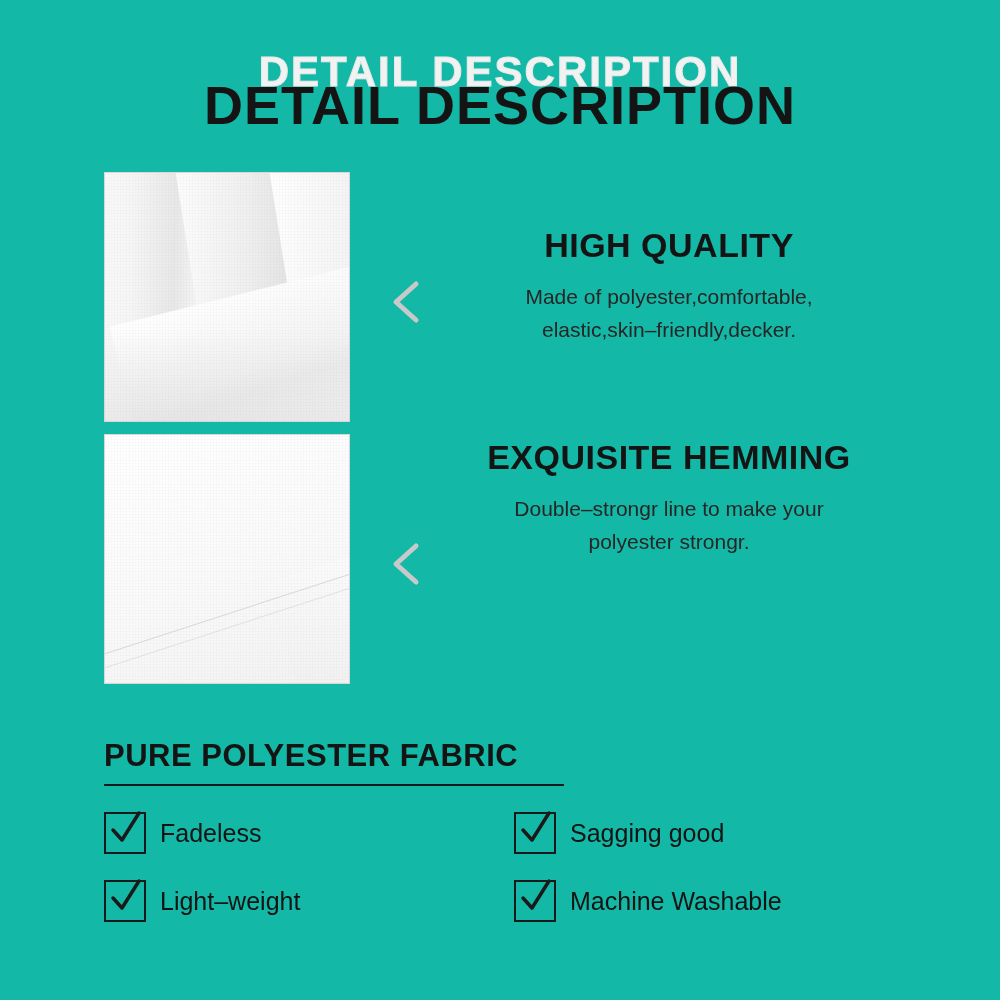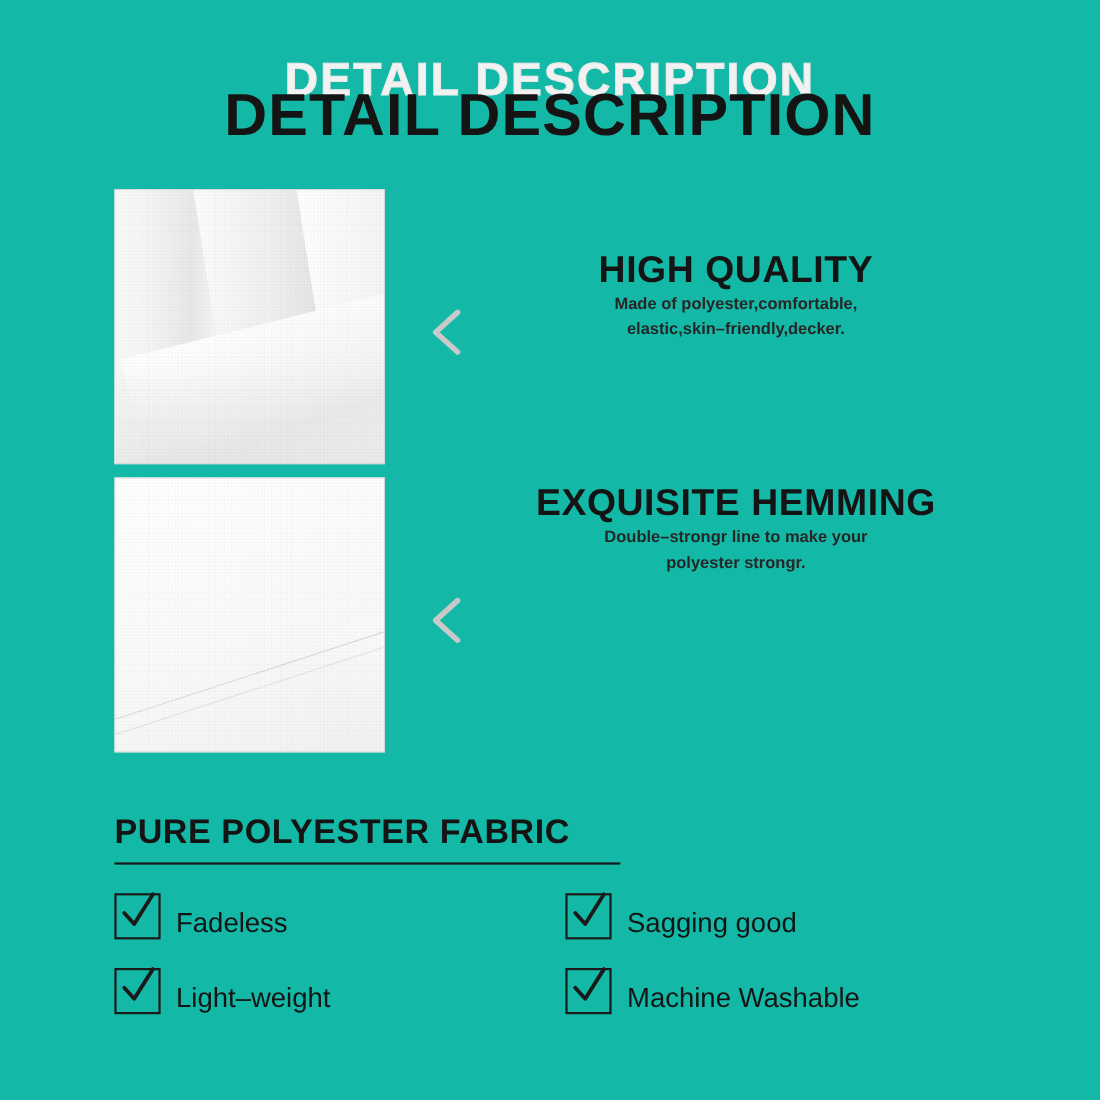--- a/index.html
+++ b/index.html
@@ -158,25 +158,25 @@
     font-size: 34px;
     font-weight: 700;
     letter-spacing: 0.5px;
     color: #141414;
     margin: 0;
     white-space: nowrap;
   }
   .feature-1 .ftitle { margin-top: 54px; }
   .feature-2 .ftitle { margin-top: 300px; }
   .fdesc {
-    font-size: 15px;
+    font-size: 21px;
     line-height: 1.55;
     color: #262626;
-    margin-top: 0;
-    font-weight: 700;
+    margin-top: 16px;
+    font-weight: 400;
   }
   .fdesc div { white-space: nowrap; }
 
   
   .feature-2 .ftext { top: -296px; }
 
   
   .bottom {
     position: absolute;
     left: 104px;
@@ -197,21 +197,21 @@
     background: #1a1a1a;
     margin-bottom: 26px;
   }
   .check-grid {
     display: grid;
     grid-template-columns: 410px 390px;
     row-gap: 26px;
   }
   .check-item {
     display: flex;
-    align-items: flex-end;
+    align-items: center;
     gap: 14px;
   }
   .checkbox {
     width: 38px;
     height: 38px;
     border: 2px solid #1a1a1a;
     position: relative;
     flex: 0 0 auto;
   }
   .checkbox svg {

